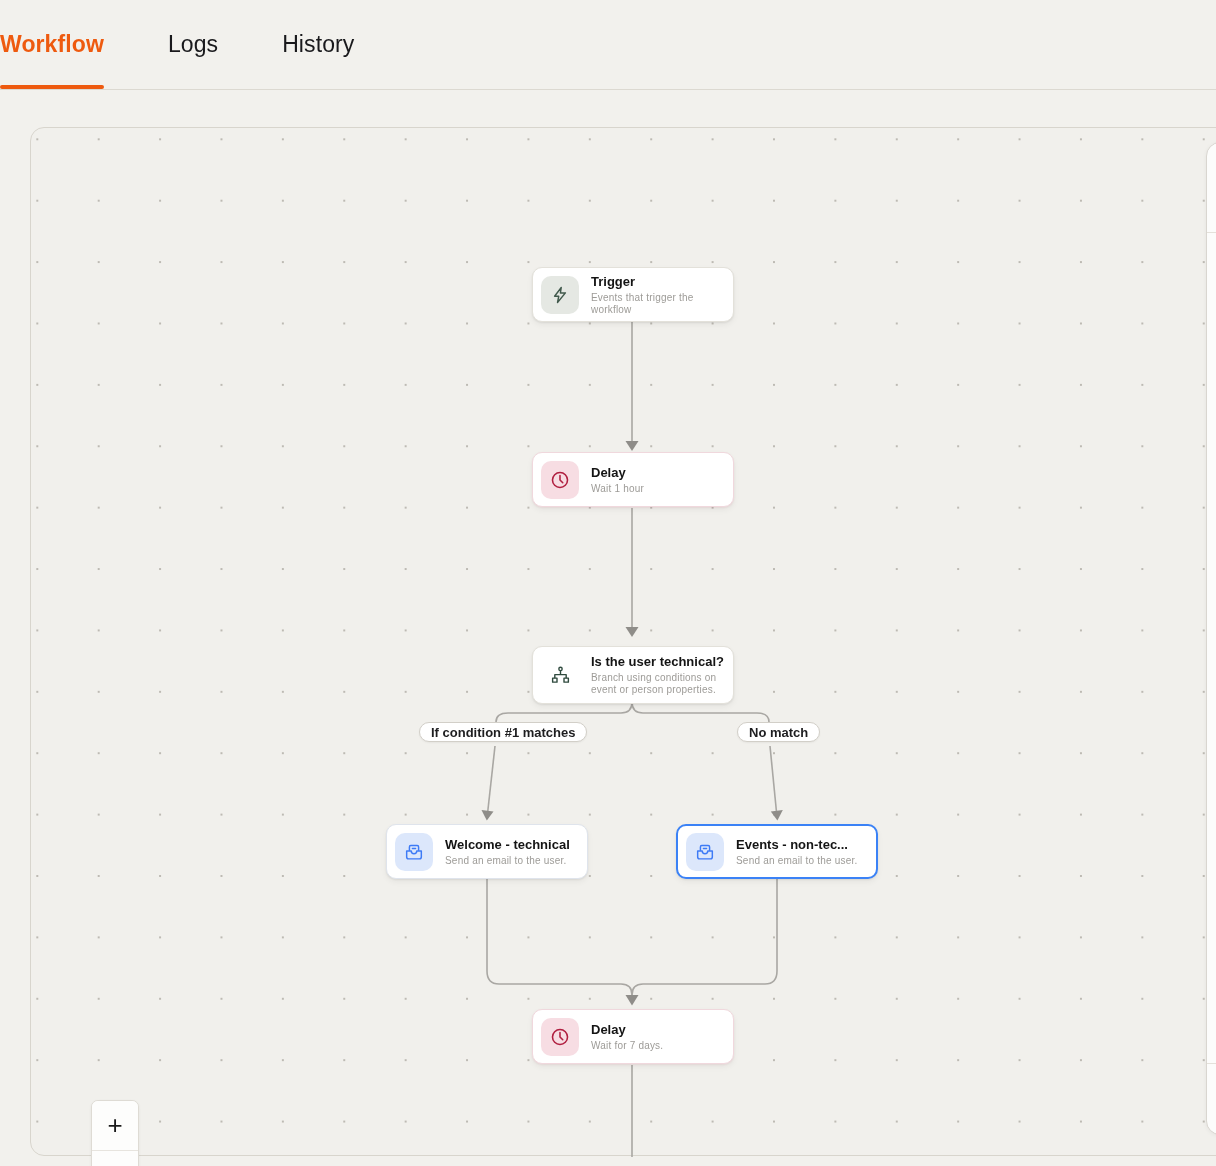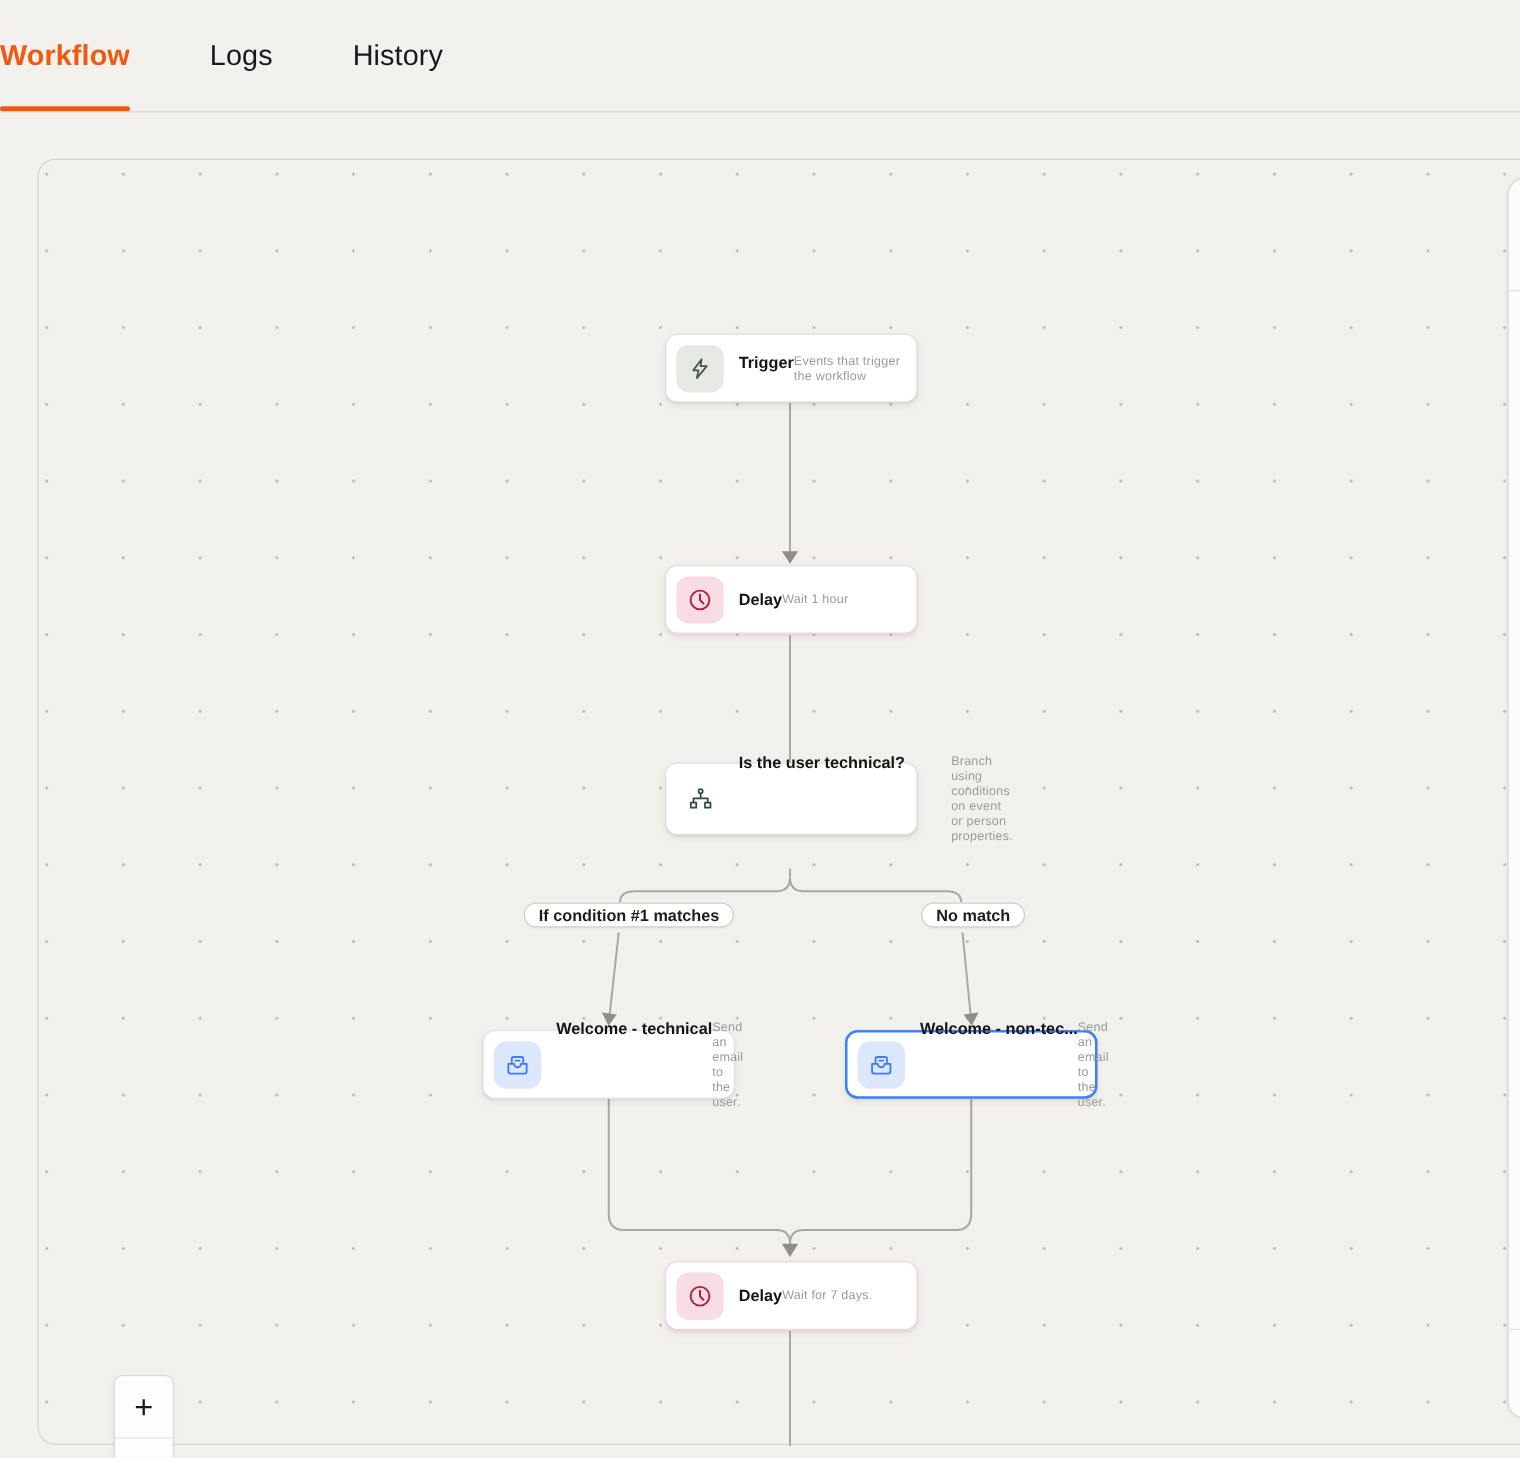--- a/index.html
+++ b/index.html
@@ -45,37 +45,37 @@
     position:absolute; width:202px; height:55px;
     background:#fff; border:1px solid #e3e1da; border-radius:10px;
     display:flex; align-items:center; gap:12px; padding:8px;
     box-shadow:0 1px 2px rgba(0,0,0,0.07), 0 3px 6px rgba(0,0,0,0.05);
     cursor:pointer;
   }
   .node .tile {
     width:38px; height:38px; border-radius:10px; flex:0 0 38px;
     display:flex; align-items:center; justify-content:center;
   }
-  .node .txt { display:flex; flex-direction:row; justify-content:center; }
+  .node .txt { display:flex; flex-direction:column; justify-content:center; }
   .node .title {
     font-size:13px; font-weight:700; color:#141414; line-height:16px;
     white-space:nowrap;
   }
   .node .sub {
     font-size:10px; color:#9d9b97; line-height:12px; margin-top:2px;
     letter-spacing:0.2px;
   }
   .node.trigger .tile { background:#e5e8e3; }
   .node.delay  { border-color:#f0d8dd; box-shadow:0 1px 2px rgba(176,31,64,0.08), 0 3px 6px rgba(0,0,0,0.05); }
   .node.delay .tile { background:#f7dde3; }
   .node.email  { border-color:#dfe4ec; }
   .node.email .tile { background:#dce7fb; }
   .node.selected { border:2px solid #3b82f6; }
   .node.branch { height:58px; }
-  .node.branch .sub { max-width:138px;margin-left:37px; }
+  .node.branch .sub { max-width:138px; }
 
   
   .edge-label {
     position:absolute; height:20px; display:flex; align-items:center;
     background:#fff; border:1px solid #d2cfc8; border-radius:12px;
     padding:0 11px; font-size:13px; font-weight:600; color:#1d1d1f;
     box-shadow:0 1px 2px rgba(0,0,0,0.05);
     white-space:nowrap;
   }
 
@@ -160,21 +160,21 @@
         <circle cx="12" cy="12" r="8.2"></circle>
         <path d="M12 7.2 V12 L15 15"></path>
       </svg>
     </div>
     <div class="txt">
       <span class="title">Delay</span>
       <span class="sub">Wait 1 hour</span>
     </div>
   </div>
 
-  <div class="node branch" style="left:501px; top:482px;">
+  <div class="node branch" style="left:501px; top:518px;">
     <div class="tile">
       <svg width="21" height="21" viewBox="0 0 24 24" fill="none" stroke="#2f4a3e" stroke-width="1.6" stroke-linejoin="round">
         <circle cx="12" cy="4.5" r="1.9"></circle>
         <path d="M12 6.5 V11 M5.5 15 V11 H18.5 V15"></path>
         <rect x="3" y="15" width="5" height="4.6"></rect>
         <rect x="16" y="15" width="5" height="4.6"></rect>
       </svg>
     </div>
     <div class="txt">
       <span class="title">Is the user technical?</span>
@@ -205,21 +205,21 @@
 
   <div class="node email selected" style="left:645px; top:696px;">
     <div class="tile">
       <svg width="22" height="22" viewBox="0 0 24 24" fill="none" stroke="#3e7bf6" stroke-width="1.6" stroke-linecap="round" stroke-linejoin="round">
         <path d="M7 10 V6.5 A1.5 1.5 0 0 1 8.5 5 H15.5 A1.5 1.5 0 0 1 17 6.5 V10"></path>
         <path d="M10.3 8.2 H13.7"></path>
         <path d="M4 11 H9 A3 3 0 0 0 15 11 H20 V17.5 A2 2 0 0 1 18 19.5 H6 A2 2 0 0 1 4 17.5 Z"></path>
       </svg>
     </div>
     <div class="txt">
-      <span class="title">Welcome - non-tec...</span>
+      <span class="title">Events - non-tec...</span>
       <span class="sub">Send an email to the user.</span>
     </div>
   </div>
 
   <div class="node delay" style="left:501px; top:881px;">
     <div class="tile">
       <svg width="22" height="22" viewBox="0 0 24 24" fill="none" stroke="#b01f40" stroke-width="1.7" stroke-linecap="round" stroke-linejoin="round">
         <circle cx="12" cy="12" r="8.2"></circle>
         <path d="M12 7.2 V12 L15 15"></path>
       </svg>

